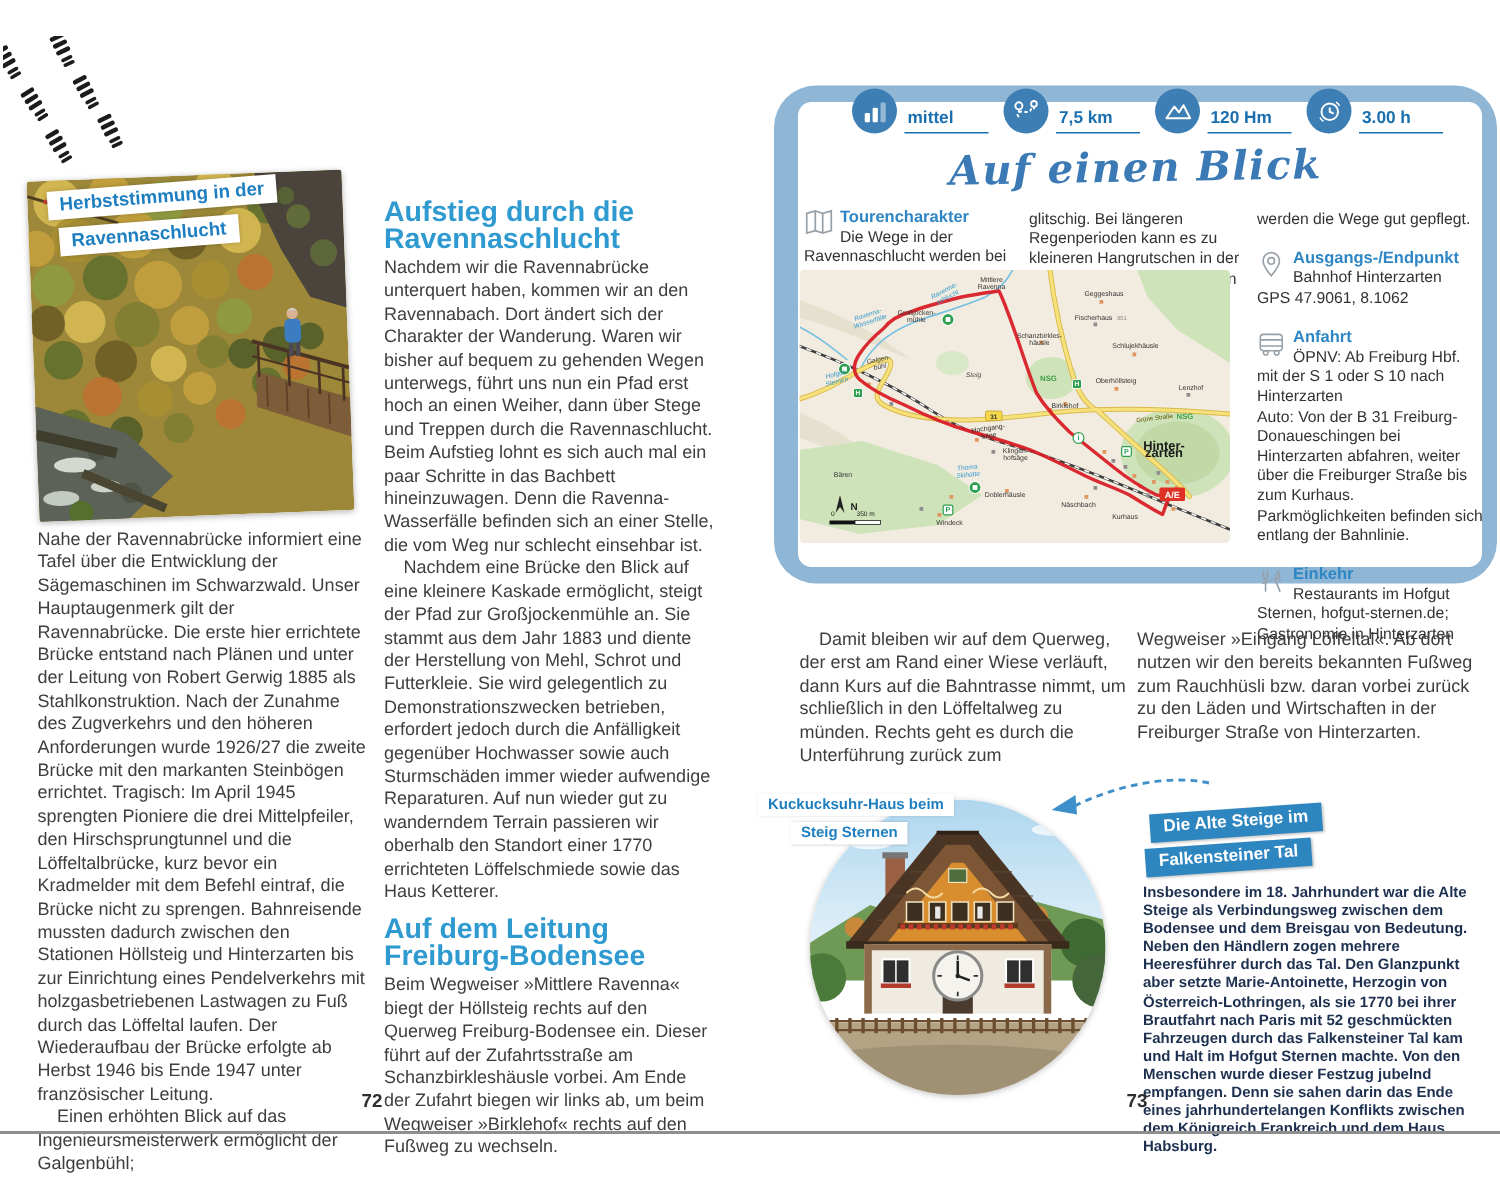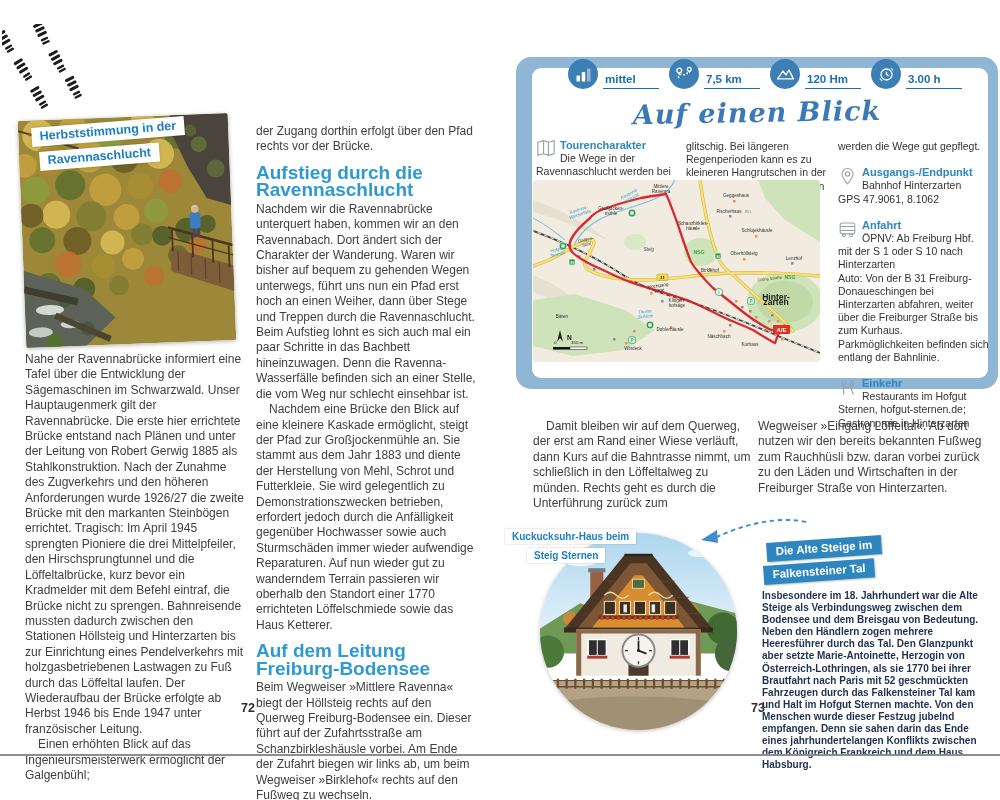--- a/index.html
+++ b/index.html
@@ -10,36 +10,36 @@
   
   .col{position:absolute;width:221px;font-size:12px;line-height:15.4px;color:#3e3e3e;hyphens:auto;}
   .col p{margin:0;}
   .col p.ind{text-indent:13px;}
   .col h2{font-size:19px;line-height:17.5px;margin:9px 0 3px;color:#2f9ad0;font-weight:bold;}
   .col1{left:25px;top:352px;}
   .col2{left:256px;top:124px;}
   .rcol1{left:533px;top:419px;width:223px;}
   .rcol2{left:758px;top:419px;width:228px;}
   .rcol1 p{text-indent:13px;}
-  .pagenum{position:absolute;top:701px;font-size:12.5px;font-weight:bold;color:#2e2e2e;}
+  .pagenum{position:absolute;top:727px;font-size:12.5px;font-weight:bold;color:#2e2e2e;}
   .pn-left{left:241px;}.pn-right{left:751px;}
 
   
   .photo{position:absolute;left:22px;top:117px;width:210px;height:227px;transform:rotate(-2.2deg);
          overflow:hidden;border-radius:2px;box-shadow:0 1px 4px rgba(0,0,0,.3);margin:0;}
   .photo svg{display:block;width:100%;height:100%;}
   .cap{position:absolute;background:#fff;color:#1e7fc0;font-weight:bold;font-size:12.5px;
        padding:2px 8px 3px;transform:rotate(-4.5deg);transform-origin:left top;
        box-shadow:0 0 3px rgba(0,0,0,.2);white-space:nowrap;}
   .strip1{left:31px;top:128px;}
   .strip2{left:39px;top:152px;}
   .footprints{position:absolute;left:2px;top:24px;width:112px;height:118px;}
 
   
-  .overview{position:absolute;left:516px;top:57px;width:482px;height:332px;background:#8fb6d5;border-radius:15px;}
+  .overview{position:absolute;left:516px;top:57px;width:482px;height:332px;background:#8fb6d5;border-radius:28px;}
   .card{position:absolute;left:16px;top:11px;width:456px;height:310px;background:#fff;border-radius:9px;}
   .stat{position:absolute;top:2px;display:flex;align-items:flex-end;}
   .bubble{width:30px;height:30px;border-radius:50%;background:#3d7fb5;display:flex;align-items:center;justify-content:center;flex:0 0 auto;}
   .bubble svg{width:21px;height:21px;}
   .statlabel{margin-left:5px;padding:0 4px 3px 2px;min-width:50px;font-size:11.5px;font-weight:bold;
              color:#1a6fae;border-bottom:1.2px solid #1a6fae;}
   .blick{position:absolute;left:0;right:0;top:40px;margin:0;text-align:center;
          font-family:"DejaVu Serif",serif;font-style:italic;font-weight:bold;font-size:27px;
          color:#3c7ab6;transform:rotate(-1deg);letter-spacing:1px;}
   .cardtext{font-size:10.5px;line-height:13.2px;color:#333;}
@@ -215,21 +215,20 @@
     </figure>
     <div class="cap strip1"><span>Herbststimmung in der</span></div>
     <div class="cap strip2"><span>Ravennaschlucht</span></div>
 
     <div class="col col1">
       <p>Nahe der Ravennabrücke informiert eine Tafel über die Entwicklung der Sägemaschinen im Schwarzwald. Unser Hauptaugenmerk gilt der Ravennabrücke. Die erste hier errichtete Brücke entstand nach Plänen und unter der Leitung von Robert Gerwig 1885 als Stahlkonstruktion. Nach der Zunahme des Zugverkehrs und den höheren Anforderungen wurde 1926/27 die zweite Brücke mit den markanten Steinbögen errichtet. Tragisch: Im April 1945 sprengten Pioniere die drei Mittelpfeiler, den Hirschsprungtunnel und die Löffeltalbrücke, kurz bevor ein Kradmelder mit dem Befehl eintraf, die Brücke nicht zu sprengen. Bahnreisende mussten dadurch zwischen den Stationen Höllsteig und Hinterzarten bis zur Einrichtung eines Pendelverkehrs mit holzgasbetriebenen Lastwagen zu Fuß durch das Löffeltal laufen. Der Wiederaufbau der Brücke erfolgte ab Herbst 1946 bis Ende 1947 unter französischer Leitung.</p>
       <p class="ind">Einen erhöhten Blick auf das Ingenieursmeisterwerk ermöglicht der Galgenbühl;</p>
     </div>
 
     <div class="col col2">
-      <p>der Zugang dorthin erfolgt über den Pfad rechts vor der Brücke.</p>
       <h2>Aufstieg durch die Ravennaschlucht</h2>
       <p>Nachdem wir die Ravennabrücke unterquert haben, kommen wir an den Ravennabach. Dort ändert sich der Charakter der Wanderung. Waren wir bisher auf bequem zu gehenden Wegen unterwegs, führt uns nun ein Pfad erst hoch an einen Weiher, dann über Stege und Treppen durch die Ravennaschlucht. Beim Aufstieg lohnt es sich auch mal ein paar Schritte in das Bachbett hineinzuwagen. Denn die Ravenna-Wasserfälle befinden sich an einer Stelle, die vom Weg nur schlecht einsehbar ist.</p>
       <p class="ind">Nachdem eine Brücke den Blick auf eine kleinere Kaskade ermöglicht, steigt der Pfad zur Großjockenmühle an. Sie stammt aus dem Jahr 1883 und diente der Herstellung von Mehl, Schrot und Futterkleie. Sie wird gelegentlich zu Demonstrationszwecken betrieben, erfordert jedoch durch die Anfälligkeit gegenüber Hochwasser sowie auch Sturmschäden immer wieder aufwendige Reparaturen. Auf nun wieder gut zu wanderndem Terrain passieren wir oberhalb den Standort einer 1770 errichteten Löffelschmiede sowie das Haus Ketterer.</p>
       <h2>Auf dem Leitung Freiburg-Bodensee</h2>
       <p>Beim Wegweiser »Mittlere Ravenna« biegt der Höllsteig rechts auf den Querweg Freiburg-Bodensee ein. Dieser führt auf der Zufahrtsstraße am Schanzbirkleshäusle vorbei. Am Ende der Zufahrt biegen wir links ab, um beim Wegweiser »Birklehof« rechts auf den Fußweg zu wechseln.</p>
     </div>
 
     <div class="pagenum pn-left">72</div>
   </section>
 

